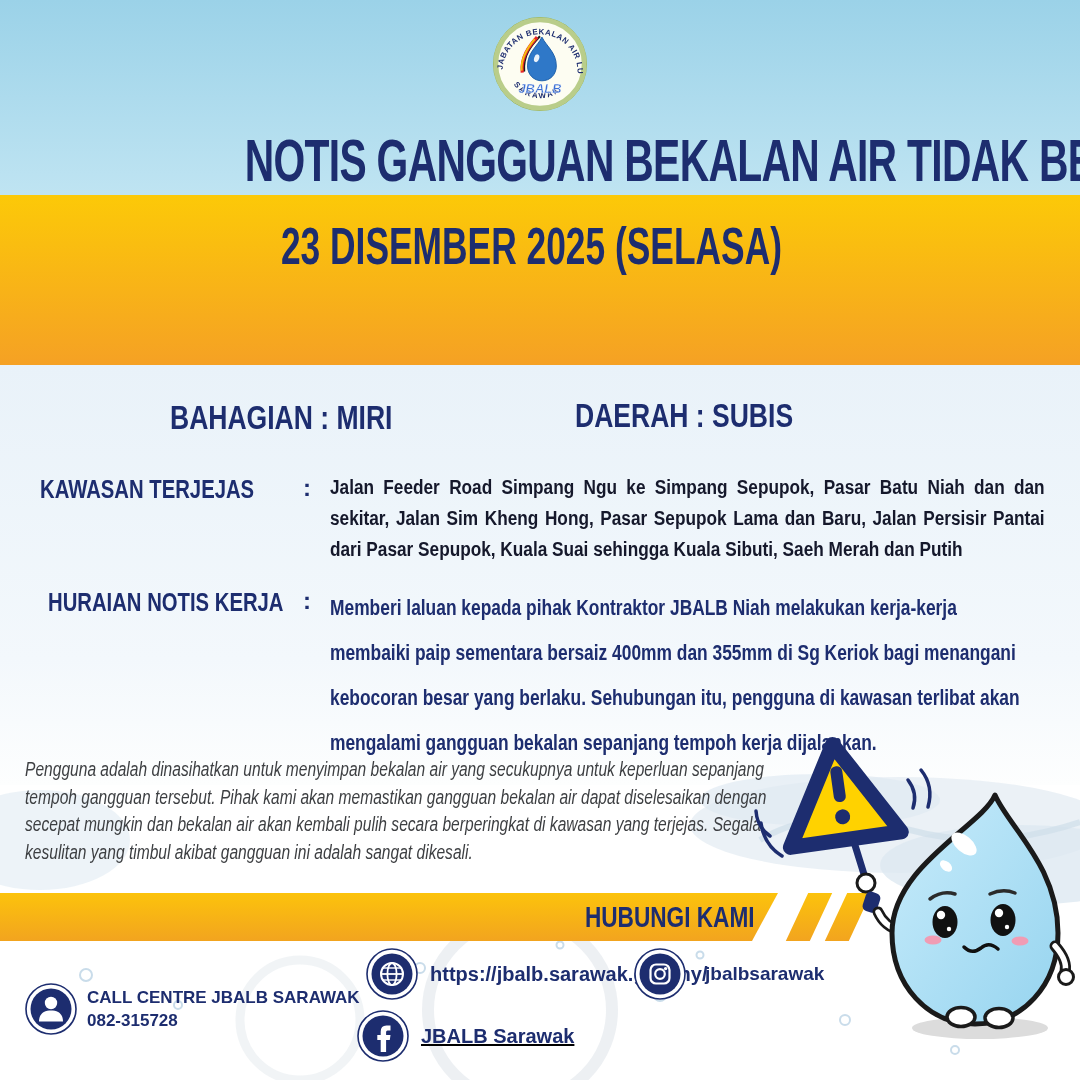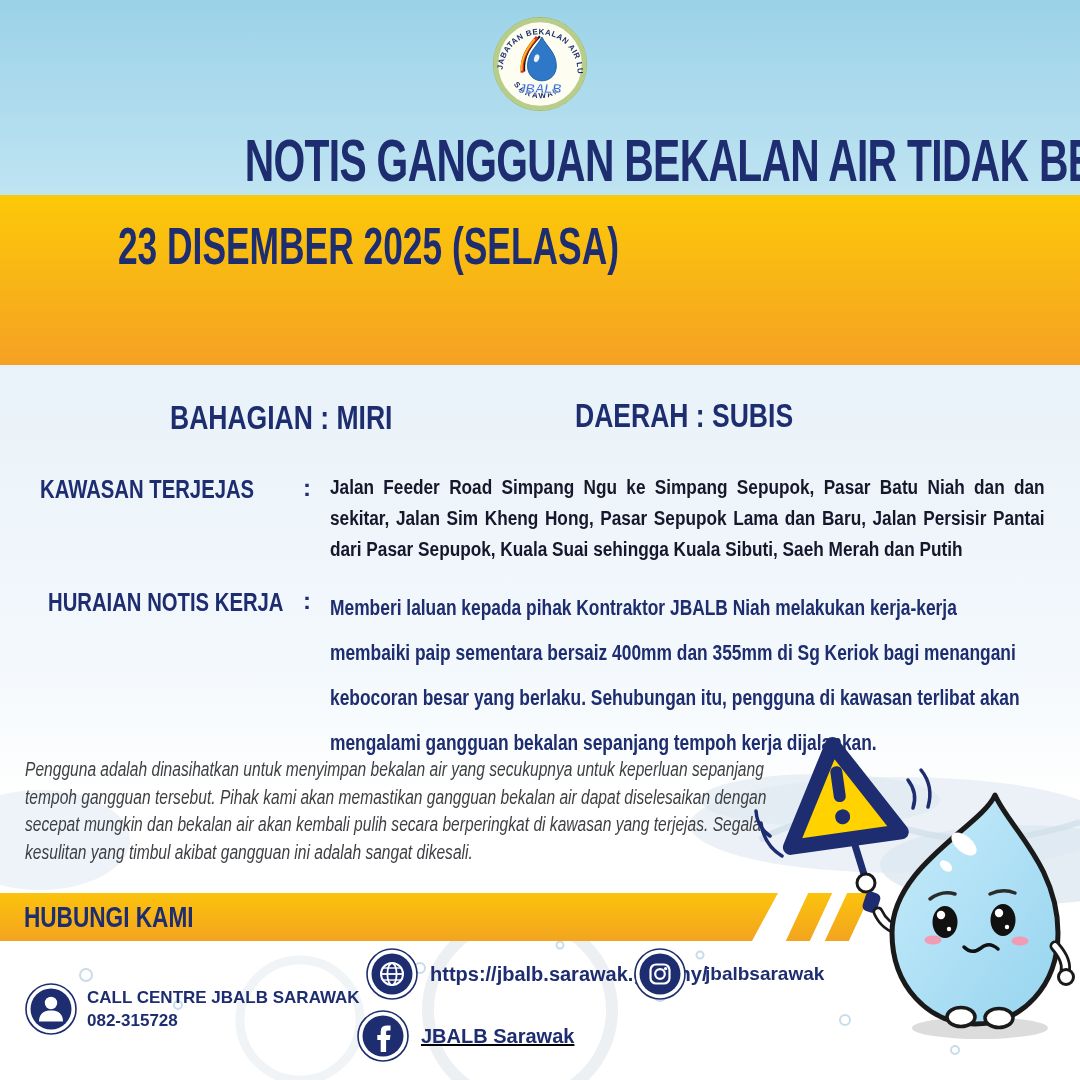--- a/index.html
+++ b/index.html
@@ -13,21 +13,21 @@
        background:linear-gradient(180deg,#fcc908 0%,#f5a124 100%);}
   .mainsec{position:absolute;left:0;top:365px;width:1080px;height:420px;
        background:linear-gradient(180deg,#e9f2f9 0%,#f3f8fc 70%,#fdfefe 100%);}
   .splashsec{position:absolute;left:0;top:785px;width:1080px;height:295px;background:#ffffff;}
 
   
   .title-wrap{position:absolute;left:0;top:126px;width:1080px;text-align:center;}
   .title{display:inline-block;font-size:60px;font-weight:800;color:#1d2d6f;
          letter-spacing:-1px;white-space:nowrap;transform:scaleX(0.68);transform-origin:center;}
 
-  .banner-text{position:absolute;left:0;top:217px;width:900px;text-align:left;
+  .banner-text{position:absolute;left:0;top:217px;width:900px;text-align:right;
                font-weight:800;color:#1d2d6f;font-size:52px;line-height:58px;}
   .banner-text .cond{display:inline-block;transform:scaleX(0.68);transform-origin:center;white-space:nowrap;}
 
   
   .bahagian{position:absolute;left:170px;top:398px;font-size:34px;font-weight:800;color:#1d2d6f;
             transform:scaleX(0.78);transform-origin:left center;white-space:nowrap;}
   .daerah{position:absolute;left:575px;top:396px;font-size:34px;font-weight:800;color:#1d2d6f;
             transform:scaleX(0.78);transform-origin:left center;white-space:nowrap;}
 
   
@@ -44,21 +44,21 @@
 
   
   .disclaimer-clip{position:absolute;left:25px;top:755px;width:770px;height:100px;z-index:3;}
   .disclaimer{width:1000px;transform:scaleX(0.76);transform-origin:left top;
               font-size:20.5px;font-style:italic;font-weight:500;line-height:27.5px;color:#3d3f42;}
 
   
   .contact-bar{position:absolute;left:0;top:893px;width:778px;height:48px;z-index:3;
      background:linear-gradient(180deg,#fcc30c 0%,#f2a41f 100%);
      clip-path:polygon(0 0,100% 0,calc(100% - 26px) 100%,0 100%);
-     display:flex;align-items:center;justify-content:flex-start;}
+     display:flex;align-items:center;justify-content:flex-end;}
   .contact-bar .cond{display:inline-block;font-size:29px;font-weight:800;color:#1d2d6f;
      transform:scaleX(0.78);transform-origin:center;white-space:nowrap;}
   .stripe{position:absolute;top:893px;height:48px;width:24px;z-index:3;
      background:linear-gradient(180deg,#fcc30c 0%,#f2a41f 100%);transform:skewX(-25deg);}
   .stripe1{left:797px;}
   .stripe2{left:836px;}
 
   
   .citem{position:absolute;display:flex;align-items:center;z-index:4;}
   .citem .txt{color:#1d2d6f;font-weight:800;}

